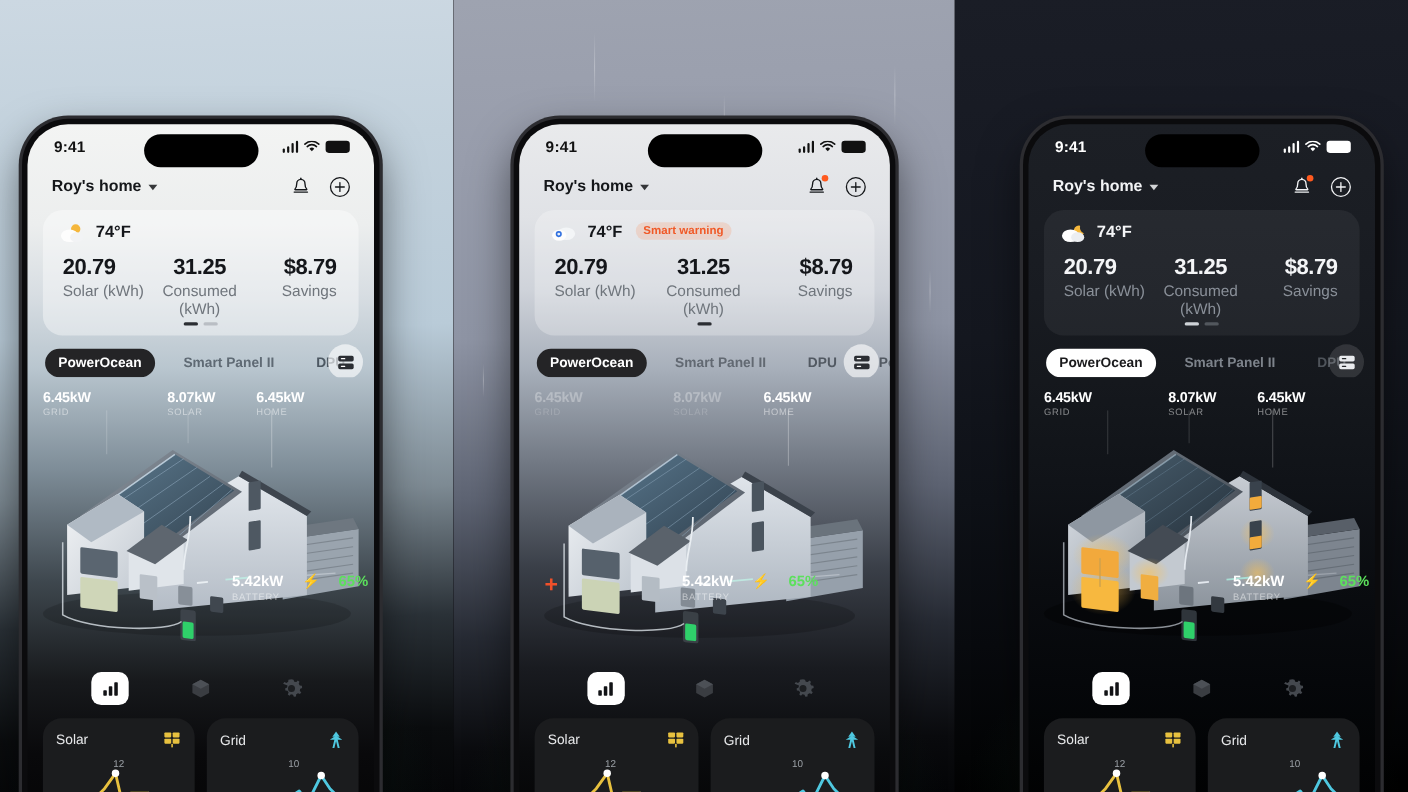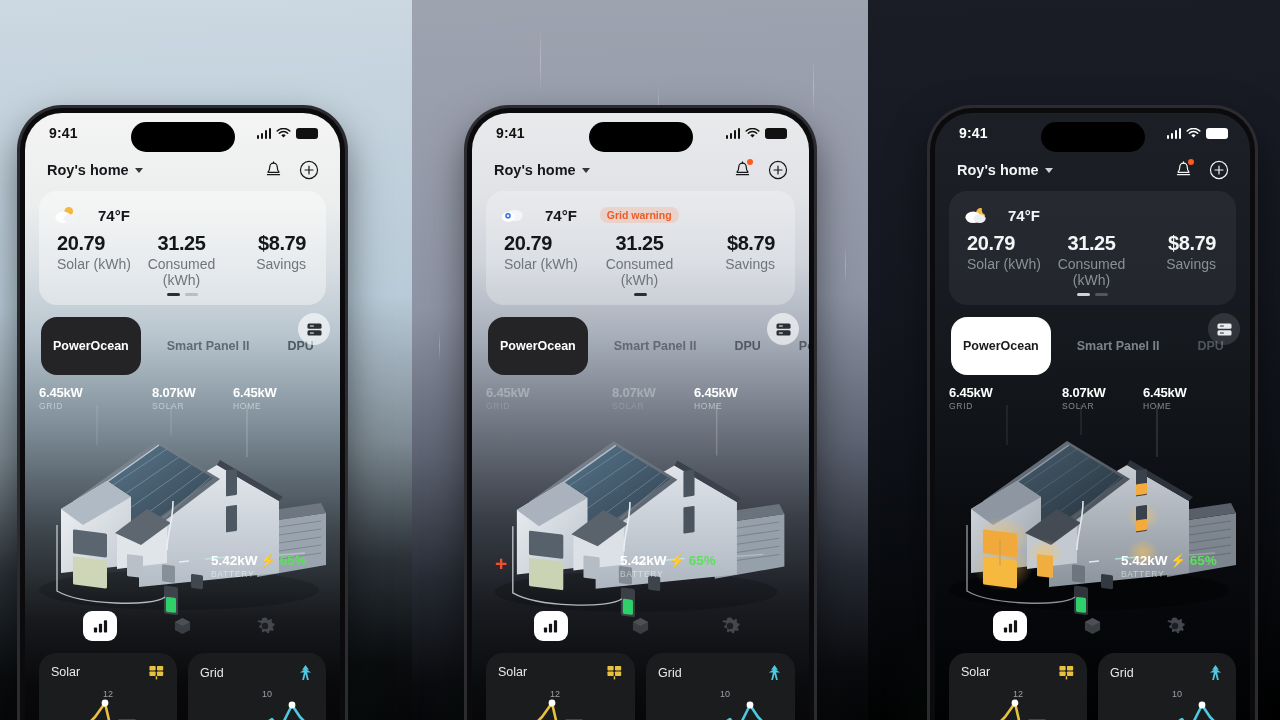--- a/index.html
+++ b/index.html
@@ -65,56 +65,56 @@
   .hdr-icons { display:flex; align-items:center; gap:14px; }
   .ic-btn { position:relative; width:22px; height:22px; display:flex; align-items:center; justify-content:center; }
   .dot { position:absolute; top:0px; right:0px; width:6px; height:6px; border-radius:50%; background:#ff5a1f; }
 
   
   .card { margin:10px 14px 0; border-radius:18px; padding:11px 14px 9px; position:relative; }
   .card.lightc { background:rgba(255,255,255,.40); }
   .card.stormc { background:rgba(255,255,255,.26); }
   .card.darkc  { background:rgba(255,255,255,.055); }
 
-  .wx-row { display:flex; align-items:center; gap:19px; height:26px; }
+  .wx-row { display:flex; align-items:flex-start; gap:8px; height:26px; }
   .wx-temp { font-size:15px; font-weight:600; }
   .badge { font-size:10.5px; font-weight:700; color:#f05a28; background:rgba(255,120,60,.18);
            padding:2px 7px; border-radius:8px; margin-left:4px; }
 
   .metrics { display:flex; margin-top:4px; }
   .metric { flex:1; text-align:center; }
   .metric:first-child { text-align:left; padding-left:4px; }
   .metric:last-child  { text-align:right; padding-right:6px; }
   .m-val { font-size:20px; font-weight:700; letter-spacing:-.4px; }
   .m-lbl { font-size:14px; margin-top:1px; }
 
   .pager { display:flex; gap:5px; justify-content:center; margin-top:5px; }
   .pager i { display:block; width:13px; height:3px; border-radius:2px; }
 
   
   .tabs { display:flex; align-items:center; gap:14px; padding:12px 0 0 16px;
           position:relative; white-space:nowrap; overflow:hidden; }
-  .tab { font-size:12.5px; font-weight:600; padding:22px 12px; border-radius:16px; flex:0 0 auto; }
+  .tab { font-size:12.5px; font-weight:600; padding:6px 12px; border-radius:16px; flex:0 0 auto; }
   .tab.active-dark  { background:#242426; color:#fff; }
   .tab.active-light { background:#fff; color:#1a1a1c; }
   .fab { position:absolute; right:10px; top:8px; width:32px; height:32px; border-radius:50%;
          display:flex; align-items:center; justify-content:center; }
   .fab.lightf { background:rgba(255,255,255,.62); }
   .fab.darkf  { background:rgba(255,255,255,.12); }
 
   
   .house-wrap { position:relative; height:250px; margin-top:6px; }
   .flow-lbl { position:absolute; }
   .fl-val { font-size:13px; font-weight:700; color:#fff; letter-spacing:-.2px; }
   .fl-cap { font-size:8.5px; letter-spacing:.7px; color:rgba(255,255,255,.48); margin-top:1px; }
   .fl-dim .fl-val { color:rgba(255,255,255,.30); }
   .fl-dim .fl-cap { color:rgba(255,255,255,.18); }
 
   .batt-lbl { position:absolute; }
-  .batt-val { font-size:13.5px; font-weight:700; color:#fff; display:flex; align-items:center; gap:3px; }
+  .batt-val { font-size:13.5px; font-weight:700; color:#fff; display:flex; align-items:center; gap:17px; }
   .pct { color:#5ce05c; font-weight:700; }
   .bolt { color:#5ce05c; font-size:13px; }
   .batt-cap { font-size:8.5px; letter-spacing:.7px; color:rgba(255,255,255,.5); margin-top:1px; }
 
   .plus-marker { position:absolute; color:#f0502a; font-size:21px; font-weight:700; line-height:1; }
 
   
   .botnav { position:absolute; left:0; right:0; bottom:122px; display:flex; justify-content:space-around; align-items:center; padding:0 34px; }
   .nav-i { width:34px; height:30px; display:flex; align-items:center; justify-content:center; border-radius:9px; }
   .nav-i.on { background:#fff; }
@@ -464,21 +464,21 @@
 
       <div class="card stormc">
         <div class="wx-row">
           <svg width="26" height="20" viewBox="0 0 28 21">
             <ellipse cx="16" cy="11" rx="8.6" ry="6.2" fill="#f3f5f7"></ellipse>
             <ellipse cx="9" cy="12.6" rx="7" ry="5.4" fill="#fdfdfd"></ellipse>
             <circle cx="8.6" cy="11.4" r="3.4" fill="#e8eef6"></circle>
             <circle cx="8.6" cy="11.4" r="2.2" fill="none" stroke="#2f6fe0" stroke-width="1.5"></circle>
           </svg>
           <span class="wx-temp" style="color:#14161a">74°F</span>
-          <span class="badge">Grid warning</span>
+          <span class="badge">Smart warning</span>
         </div>
         <div class="metrics">
           <div class="metric">
             <div class="m-val" style="color:#14161a">20.79</div>
             <div class="m-lbl" style="color:#6f757c">Solar (kWh)</div>
           </div>
           <div class="metric">
             <div class="m-val" style="color:#14161a">31.25</div>
             <div class="m-lbl" style="color:#6f757c">Consumed (kWh)</div>
           </div>

